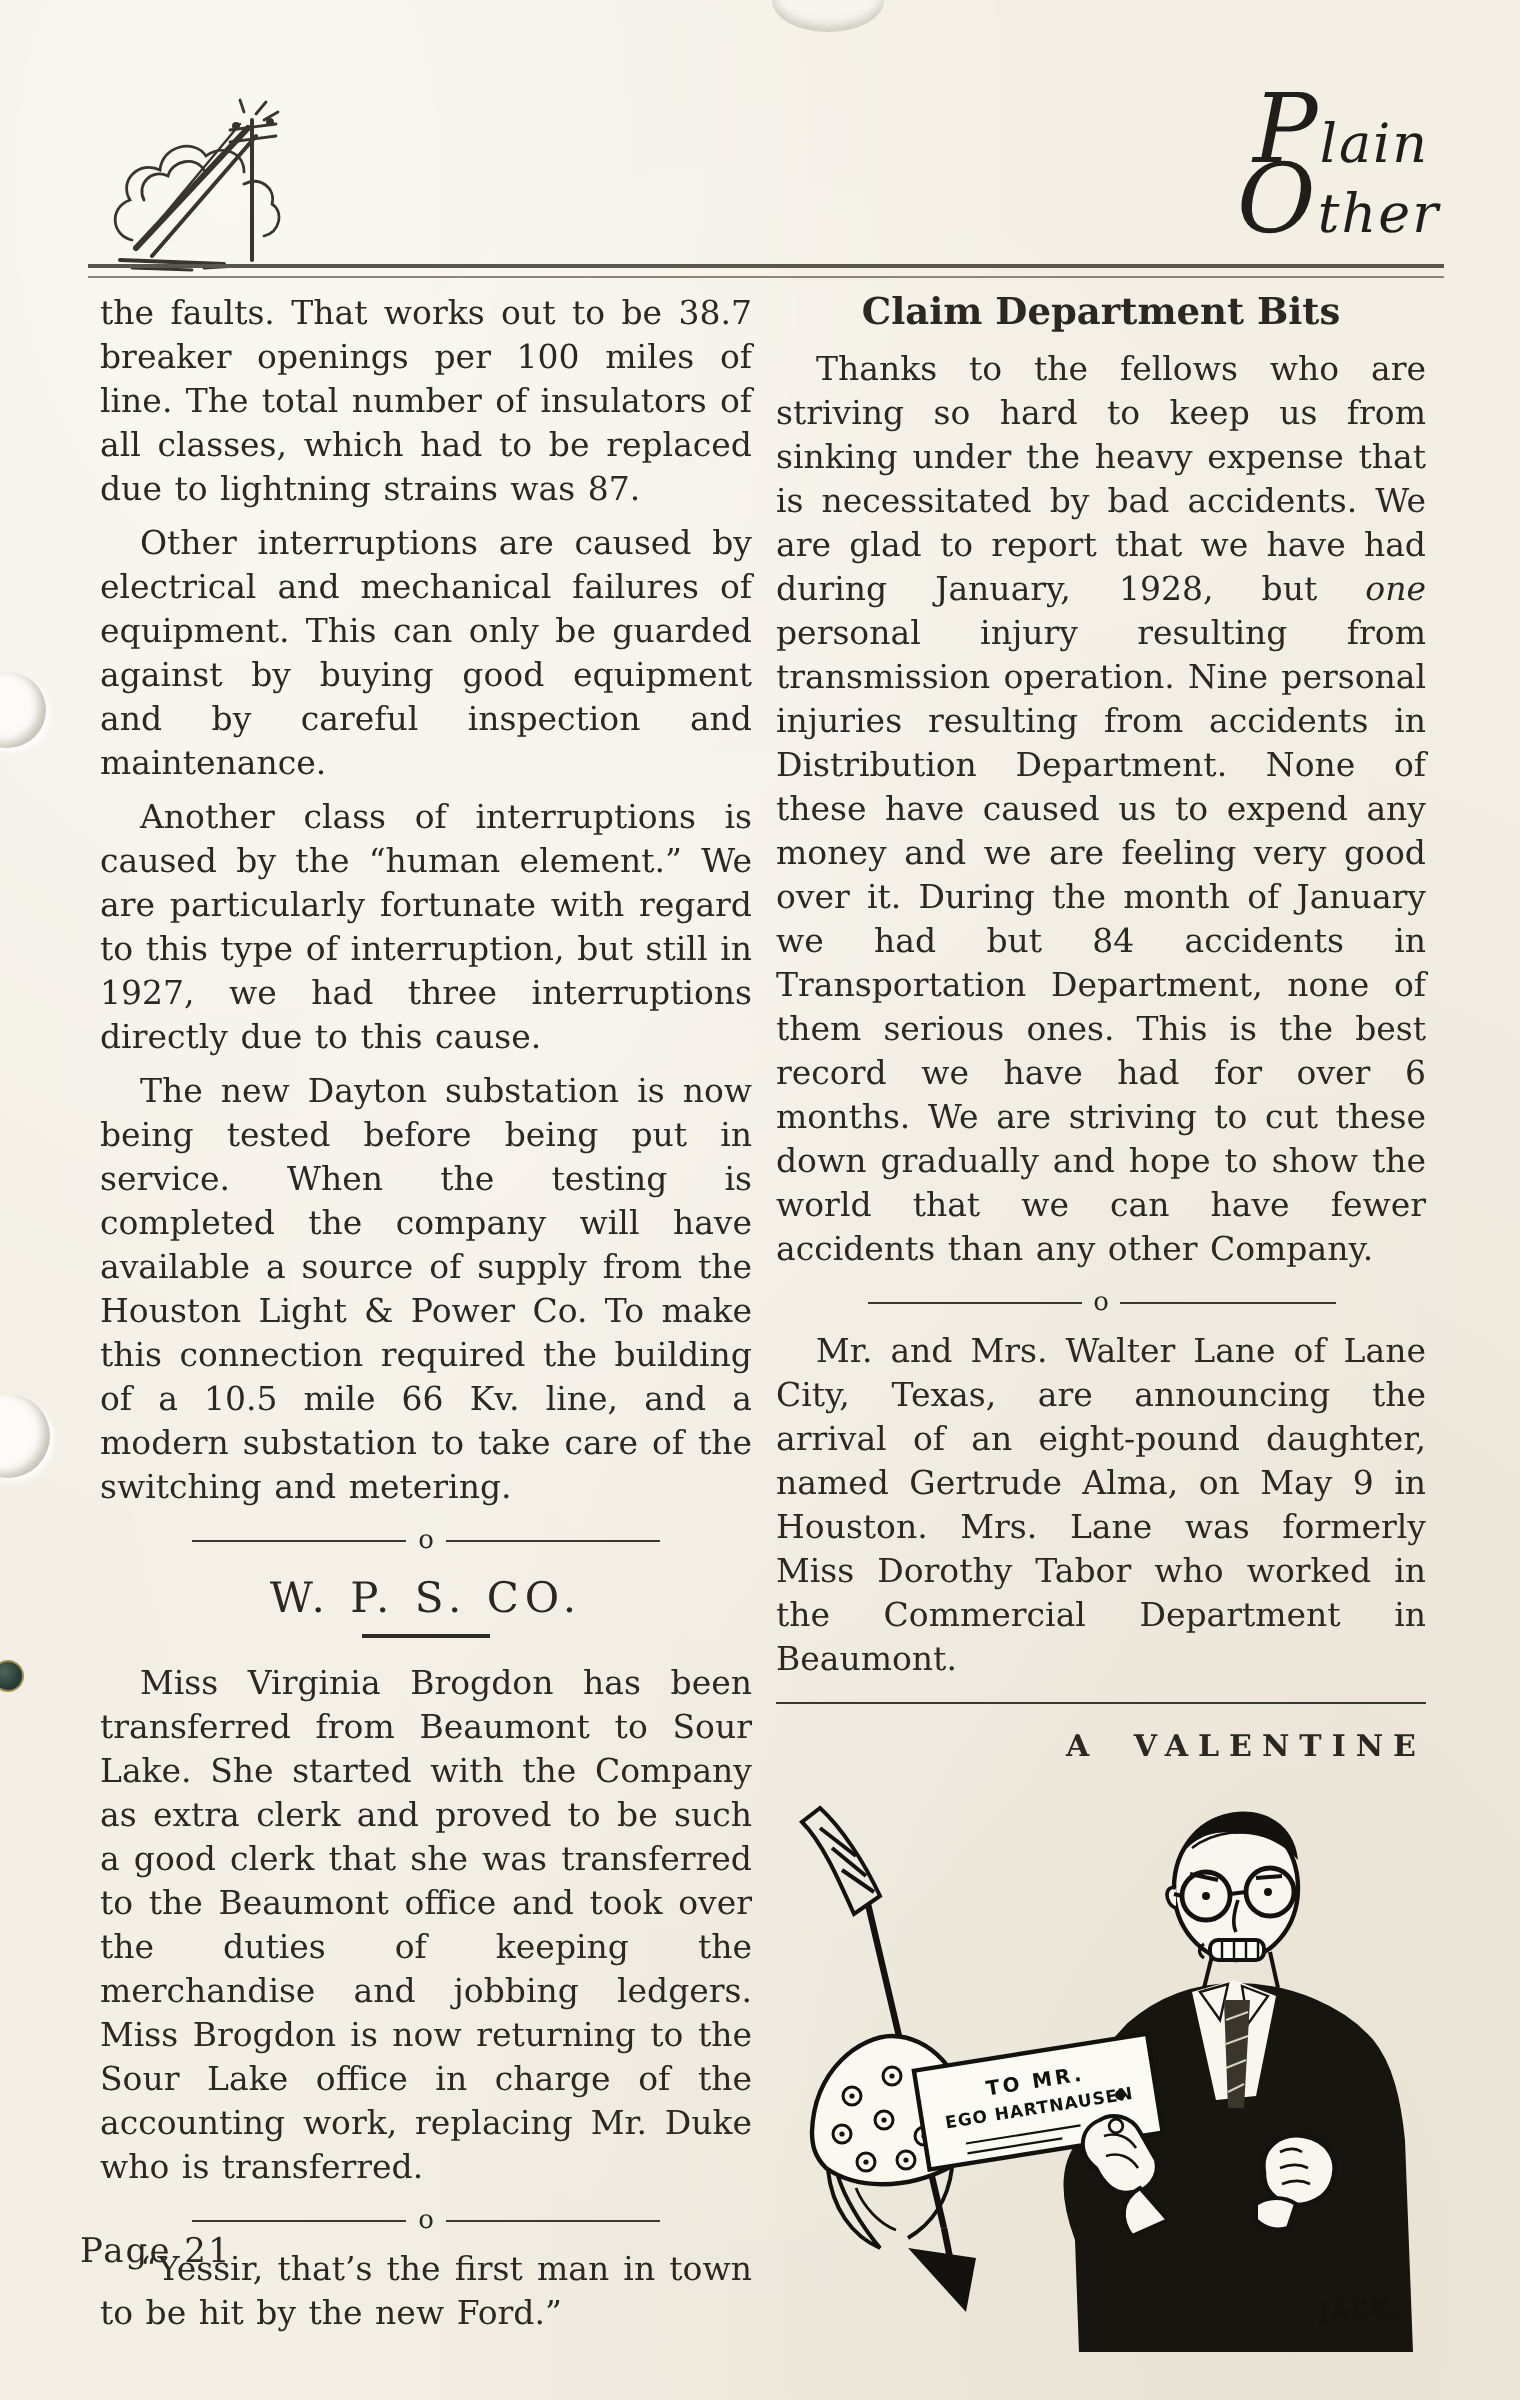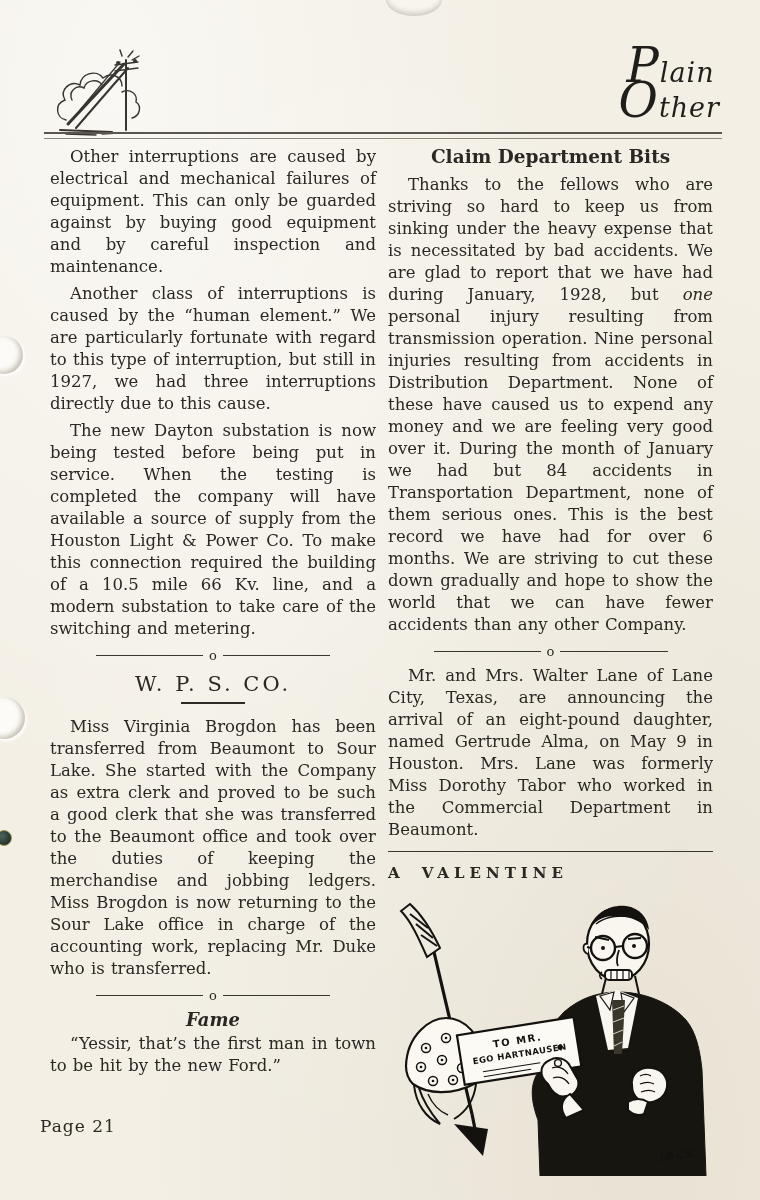--- a/index.html
+++ b/index.html
@@ -35,21 +35,21 @@
   .divider .rule-seg{flex:1;height:0;border-top:1.5px solid #3a3732;}
   .divider .glyph{font-size:13px;line-height:1;padding:0 6px;color:#2b2824;}
   
   .wps-heading{text-align:center;font-size:21px;letter-spacing:3px;font-weight:400;margin:10px 0 6px;}
   .wps-rule{width:64px;border-top:2px solid #2e2b27;margin:0 auto 12px auto;}
   .fame-heading{text-align:center;font-size:18px;font-style:italic;font-weight:bold;margin:6px 0 3px;}
   .claim-heading{text-align:center;font-size:18.5px;font-weight:bold;margin:0 0 7px 0;}
   .page-number{position:absolute;left:40px;top:1116px;font-size:17px;letter-spacing:1px;}
   
   .valentine-box{margin-top:10px;border-top:1.5px solid #3a3732;padding-top:10px;}
-  .valentine-heading{text-align:left;font-size:15px;font-weight:bold;letter-spacing:5px;
+  .valentine-heading{text-align:right;font-size:15px;font-weight:bold;letter-spacing:5px;
     word-spacing:7px;margin:2px 0 6px 0;}
   
   .punch{position:absolute;border-radius:50%;background:#fcfbf7;
     box-shadow:inset -3px -2px 5px rgba(130,120,100,.45), 2px 2px 3px rgba(255,255,255,.9);}
   .punch-1{left:-15px;top:336px;width:38px;height:38px;}
   .punch-2{left:-17px;top:697px;width:42px;height:42px;}
   .punch-top{position:absolute;left:386px;top:-16px;width:56px;height:32px;border-radius:50%;
     background:#f7f5ee;box-shadow:inset 0 -3px 5px rgba(130,125,108,.35);}
   .brad-dot{position:absolute;left:-4px;top:830px;width:14px;height:14px;border-radius:50%;
     background:radial-gradient(circle at 35% 35%, #4d665c, #23362f 70%);
@@ -93,20 +93,21 @@
   </div>
 
   <div class="masthead">
     <div class="masthead-line l1">Plain</div>
     <div class="masthead-line l2">Other</div>
   </div>
 
   <div class="header-rule"></div>
 
   <div class="col col-left">
+    <p class="body-text">the faults.  That works out to be 38.7 breaker openings per 100 miles of line.  The total number of insulators of all classes, which had to be replaced due to lightning strains was 87.</p>
     <p class="body-text indent">Other interruptions are caused by electrical and mechanical failures of equipment.  This can only be guarded against by buying  good equipment and by careful inspection and maintenance.</p>
     <p class="body-text indent">Another class of interruptions is caused by the “human element.” We are particularly fortunate with regard to this type of interruption, but still in 1927, we had three interruptions directly due to this cause.</p>
     <p class="body-text indent">The new Dayton substation is now being tested before being put in service.  When the testing is completed the company will have available a source of supply from the Houston Light &amp; Power Co.  To make this connection required the building of a 10.5 mile 66 Kv. line, and a modern substation to take care of the switching and metering.</p>
 
     <div class="divider">
       <span class="rule-seg"></span>
       <span class="glyph">o</span>
       <span class="rule-seg"></span>
     </div>
 
@@ -114,21 +115,20 @@
     <div class="wps-rule"></div>
 
     <p class="body-text indent">Miss Virginia Brogdon has been transferred from Beaumont to Sour Lake.  She started with the Company as extra clerk and proved to be such a good clerk that she was transferred to the Beaumont office and took over the duties of keeping the merchandise and jobbing ledgers.  Miss Brogdon is now returning to the Sour Lake office in charge of the accounting work, replacing Mr. Duke who is transferred.</p>
 
     <div class="divider">
       <span class="rule-seg"></span>
       <span class="glyph">o</span>
       <span class="rule-seg"></span>
     </div>
 
-    <h3 class="fame-heading">Fame</h3>
     <p class="body-text indent">“Yessir, that’s the first man in town to be hit by the new Ford.”</p>
   </div>
 
   <div class="col col-right">
     <h2 class="claim-heading">Claim Department Bits</h2>
 
     <p class="body-text indent"><span>Thanks to the fellows who are striving so hard to keep us from sinking under the heavy expense that is necessitated by bad accidents.  We are glad to report that we have had during January, 1928, but </span><em class="old-emph">one</em><span> personal injury resulting from transmission operation.  Nine personal injuries resulting from accidents in Distribution Department.  None of these have caused us to expend any money and we are feeling very good over it.  During the month of January we had but 84 accidents in Transportation Department, none of them serious ones. This is the best record we have had for over 6 months.  We are striving to cut these down gradually and hope to show the world that we can have fewer accidents than any other Company.</span></p>
 
     <div class="divider">
       <span class="rule-seg"></span>

